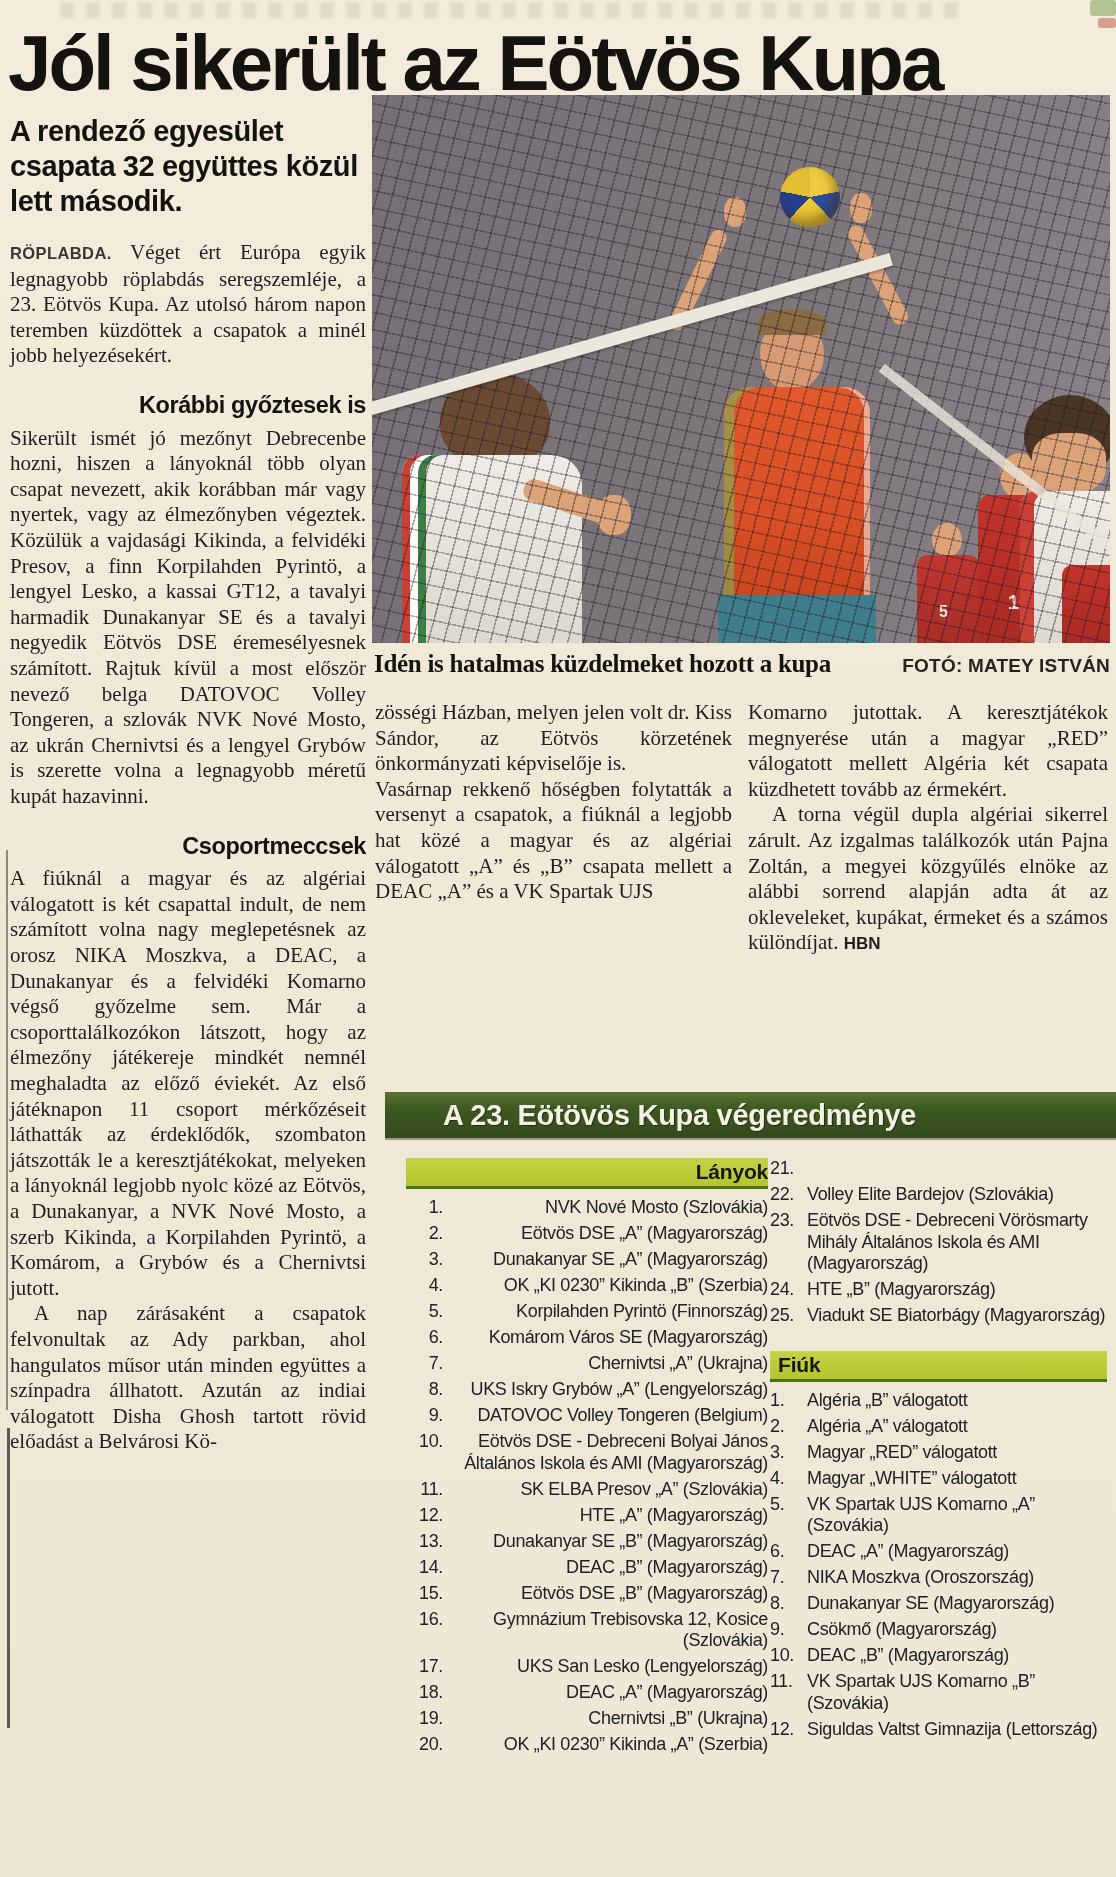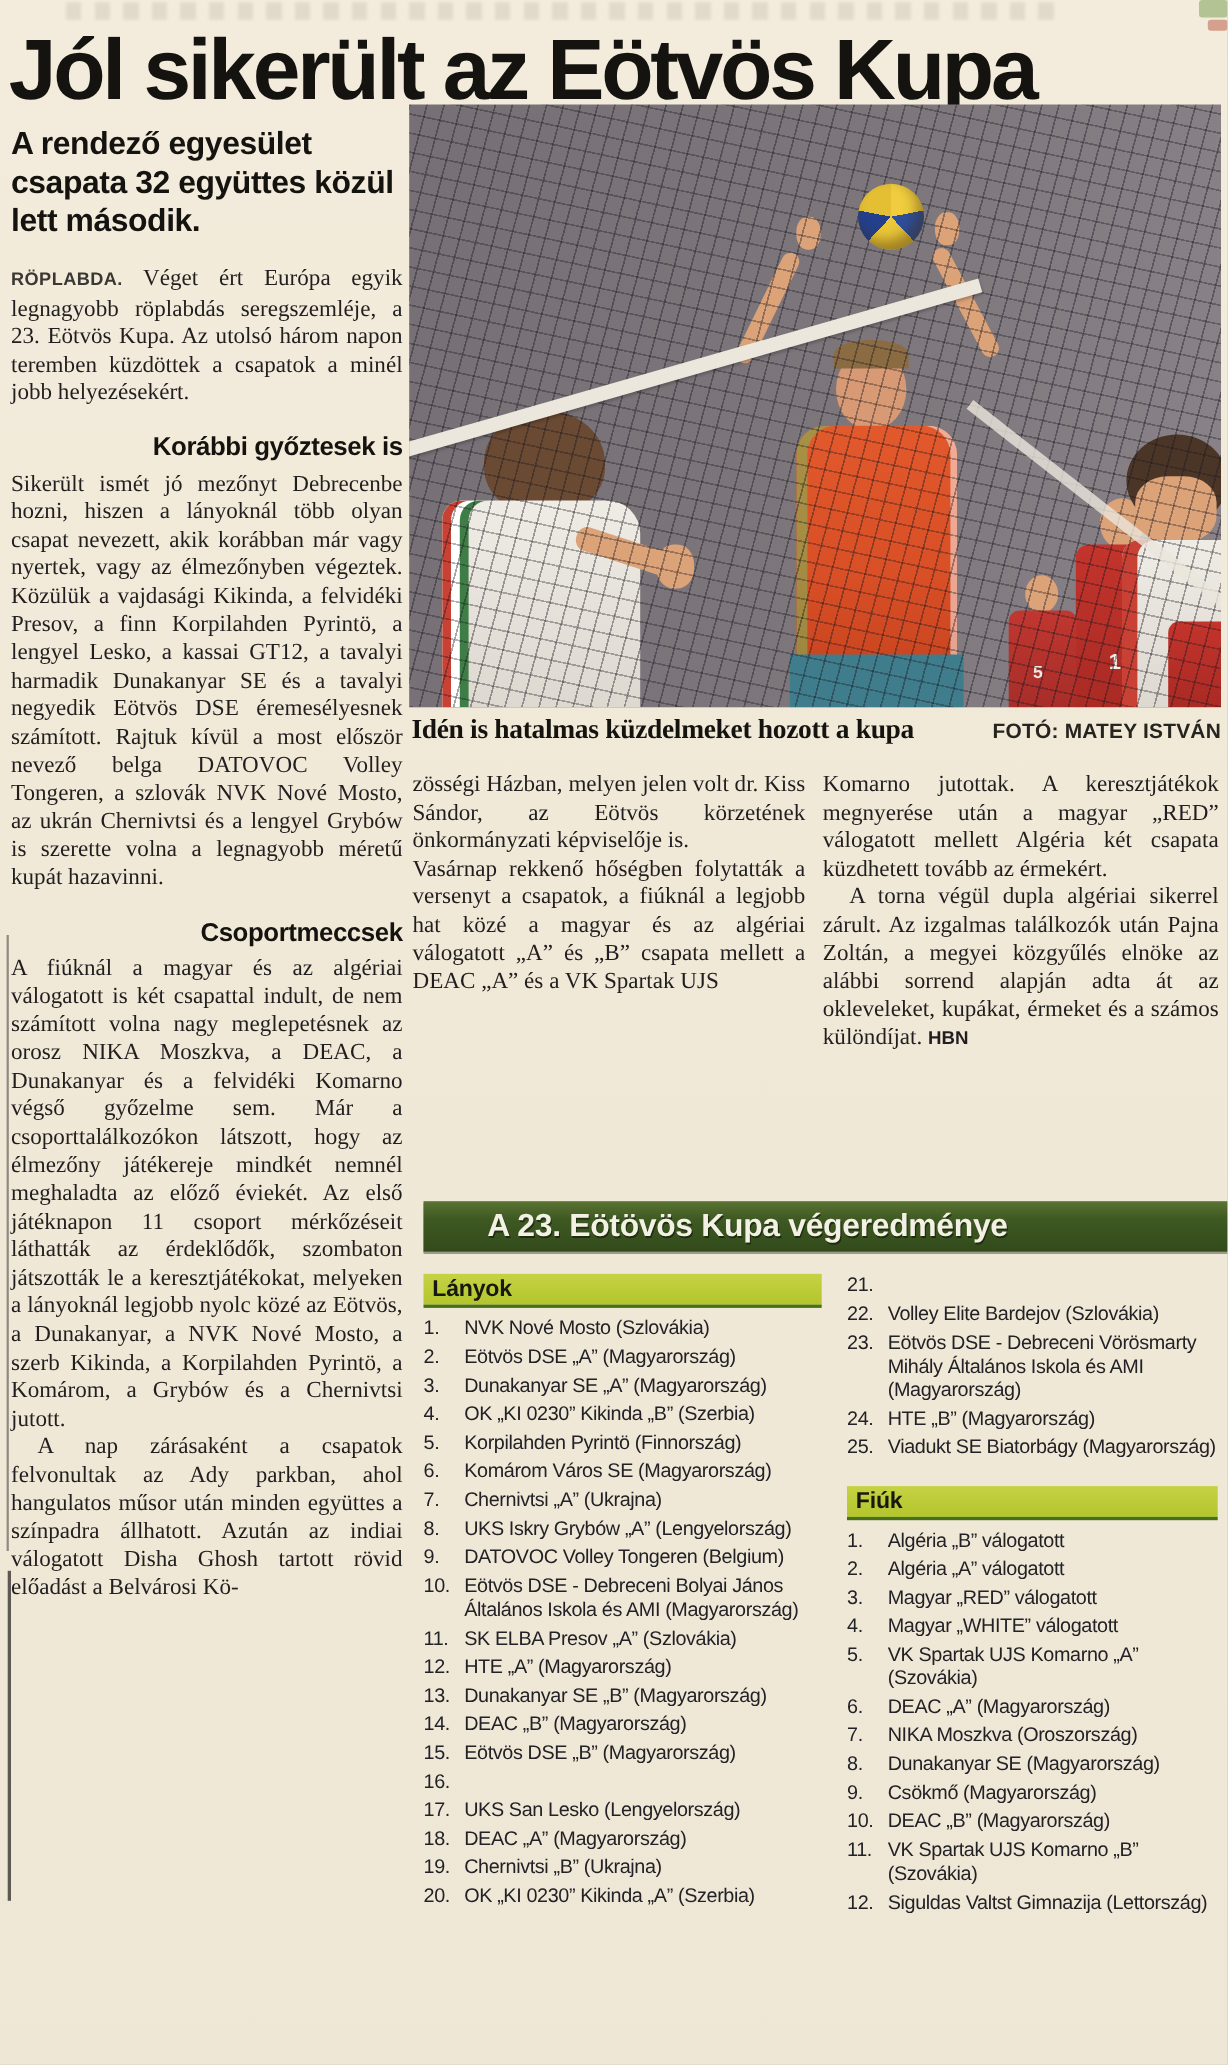--- a/index.html
+++ b/index.html
@@ -60,21 +60,21 @@
      justify-content:space-between;align-items:baseline;}
   .cap-text{font-size:25px;font-weight:700;letter-spacing:-.3px;color:#15130f;font-family:Liberation Serif, serif;}
   .cap-credit{font-size:19px;font-weight:700;letter-spacing:.2px;color:#26241f;}
   
   .res-title{position:absolute;left:385px;top:1092px;width:722px;height:46px;
      background:linear-gradient(180deg,#5a7433 0%,#3e5922 35%,#324a1b 100%);
      box-shadow:0 2px 0 rgba(30,40,15,.4);display:flex;align-items:center;padding-left:40px;}
   .res-title span{color:#f3f1e4;font-weight:700;font-size:29px;letter-spacing:-.3px;
      padding-left:18px;text-shadow:1px 1px 0 rgba(0,0,0,.45);}
   .res-col{position:absolute;top:1158px;}
-  .res-col1{left:385px;width:362px;}
+  .res-col1{left:406px;width:362px;text-align:right;}
   .res-col2{left:770px;width:337px;}
   .band{background:linear-gradient(180deg,#c6d245,#b3c52c);border-bottom:3px solid #467115;
      font-weight:700;font-size:21px;color:#17180f;padding:2px 0 2px 8px;
      letter-spacing:-.2px;margin-bottom:8px;}
   .band.boys{margin-top:24px;}
   .rlist{margin:0;padding:0;}
   .li{display:flex;font-size:18px;line-height:21.5px;letter-spacing:-.35px;
      color:#212126;margin-bottom:4.5px;font-weight:400;}
   .li .n{flex:0 0 37px;}
   .li .t{flex:1;}
@@ -233,20 +233,21 @@
           <span class="t">DEAC „B” (Magyarország)</span>
         </div>
 
         <div class="li">
           <span class="n">15.</span>
           <span class="t">Eötvös DSE „B” (Magyarország)</span>
         </div>
 
         <div class="li">
           <span class="n">16.</span>
+          <span class="t">Gymnázium Trebisovska 12, Kosice (Szlovákia)</span>
         </div>
 
         <div class="li">
           <span class="n">17.</span>
           <span class="t">UKS San Lesko (Lengyelország)</span>
         </div>
 
         <div class="li">
           <span class="n">18.</span>
           <span class="t">DEAC „A” (Magyarország)</span>

